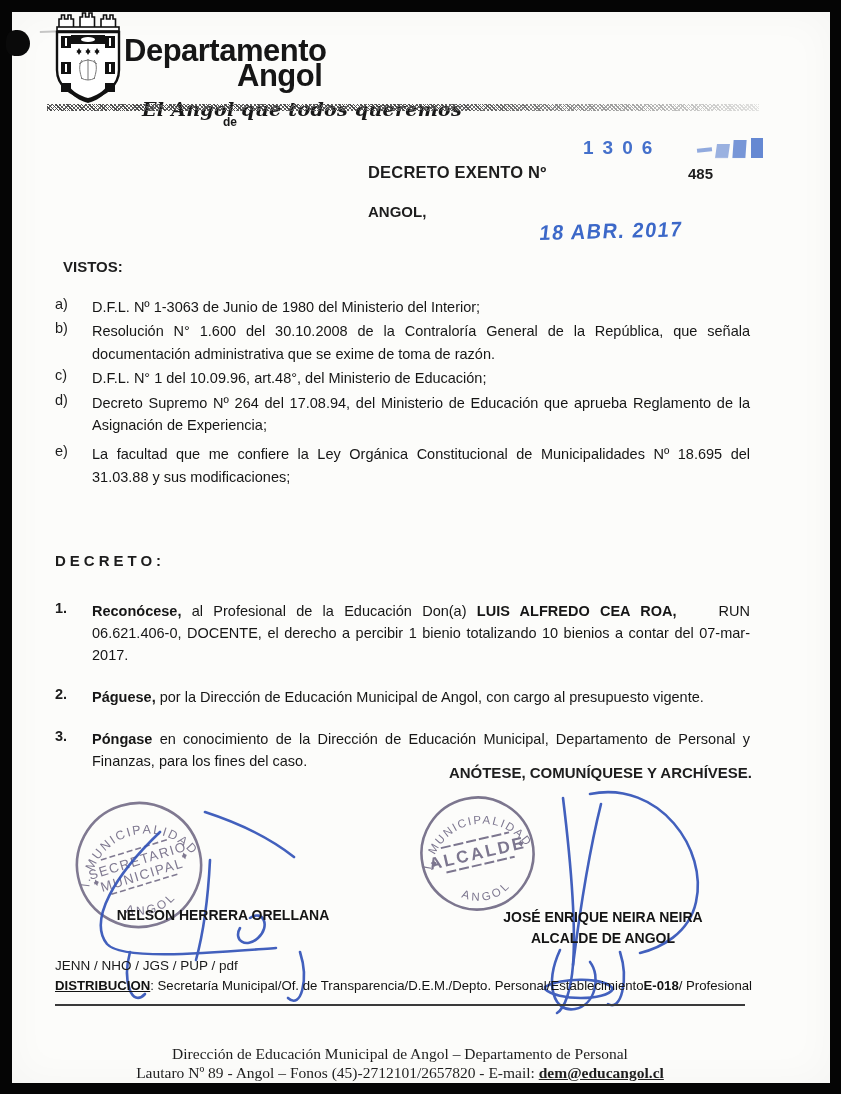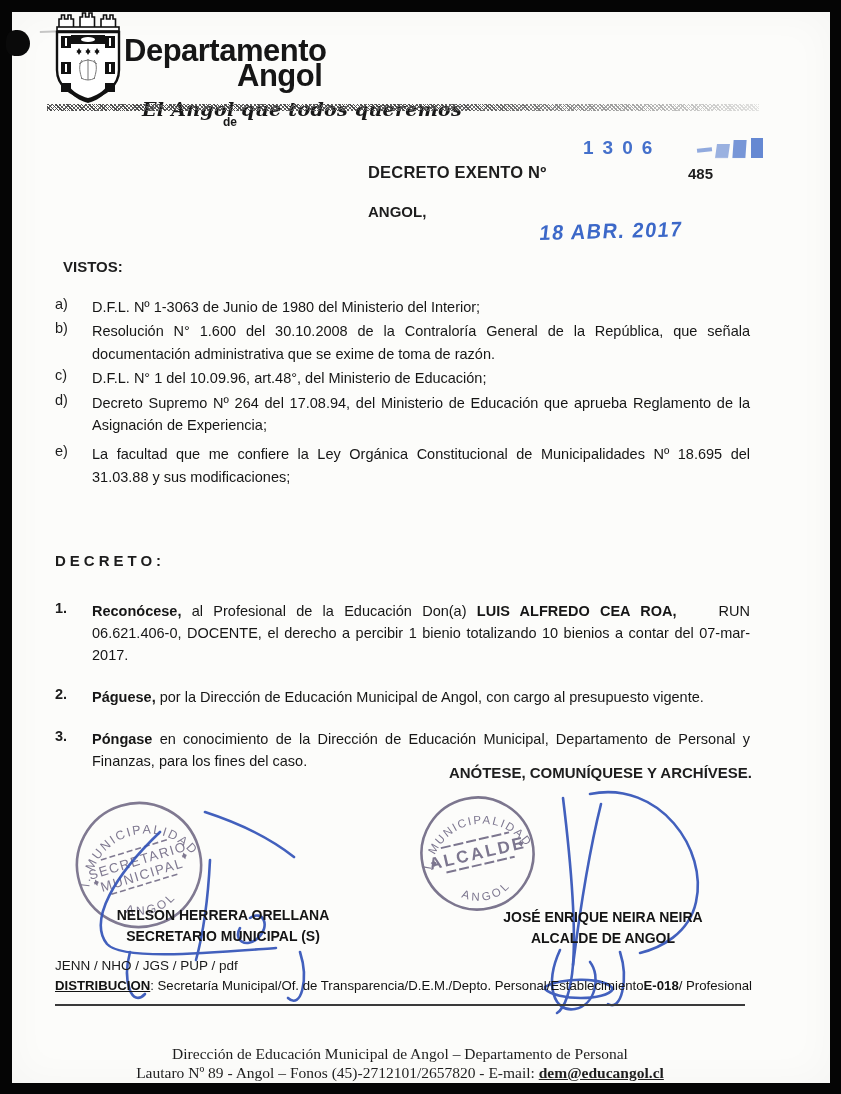--- a/index.html
+++ b/index.html
@@ -239,21 +239,20 @@
     <path d="M 513,185 C 520,130 530,68 541,24"></path>
     <path d="M 530,14 C 600,0 648,70 636,122 C 629,154 600,168 580,173"></path>
     <path d="M 500,170 C 484,205 494,233 515,229 C 536,225 541,196 530,182"></path>
     <path d="M 560,172 C 569,200 561,232 548,224"></path>
     <path d="M 485,207 C 500,197 546,197 553,209 C 546,221 497,221 485,209"></path>
   </g>
 </svg>
 
 <div class="abs name-block name-left">
   <div>NELSON HERRERA ORELLANA</div>
-  <div>SECRETARIO MUNICIPAL (S)</div>
 </div>
 <div class="abs name-block name-right">
   <div>JOSÉ ENRIQUE NEIRA NEIRA</div>
   <div>ALCALDE DE ANGOL</div>
 </div>
 
 <div class="abs initials">JENN / NHO / JGS / PUP / pdf</div>
 <div class="abs distribution"><span class="dist-label">DISTRIBUCION</span><span>: Secretaría Municipal/Of. de Transparencia/D.E.M./Depto. Personal/Establecimiento</span><span class="b">E-018</span><span>/ Profesional</span></div>
 <div class="abs sep"></div>
 <div class="abs footer-line f1">Dirección de Educación Municipal de Angol – Departamento de Personal</div>

